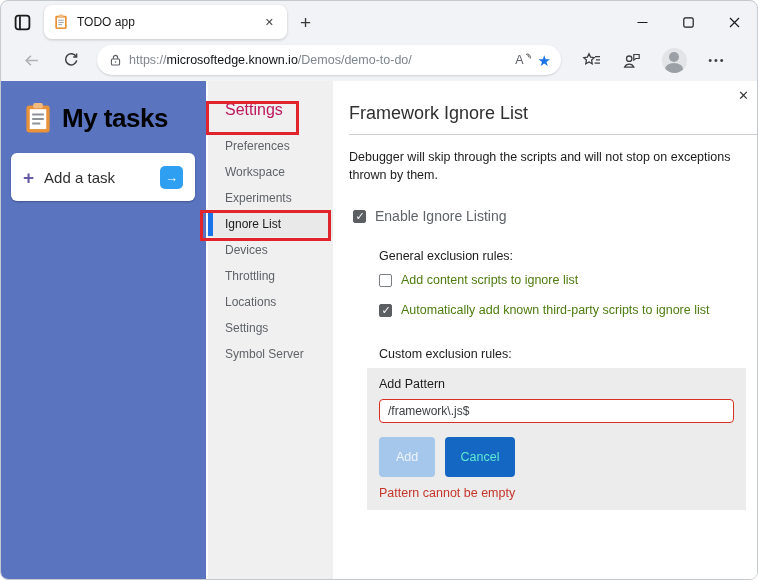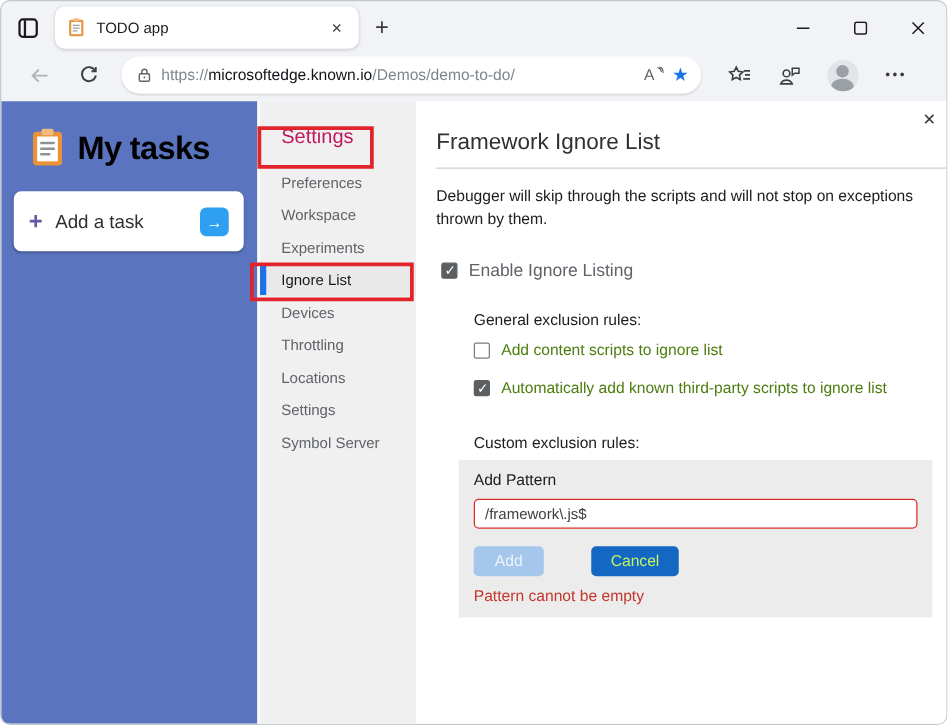--- a/index.html
+++ b/index.html
@@ -77,24 +77,24 @@
   .cb.checked { background:#5c5f62; border-color:#5c5f62; }
   .cb.checked::after { content:"✓"; position:absolute; left:1.5px; top:-1px; color:#fff; font-size:11px; }
   .custom-box { margin:7px 0 0 18px; width:379px; background:#ececec; padding:9px 12px 10px 12px; }
   .box-label { font-size:12.5px; color:#1c1c1c; }
   .pattern-input {
     margin-top:8px; width:100%; height:24px; border:1px solid #d93025; border-radius:4px;
     padding:0 8px; font-size:12px; color:#3c4043; background:#fff; outline:none;
     font-family:"Liberation Sans", sans-serif;
   }
   .btn-row { margin-top:14px; display:flex; gap:10px; }
-  .btn { height:24px; border:none; border-radius:4px; font-size:12.5px; padding:0 14px;
+  .btn { height:40px; border:none; border-radius:4px; font-size:12.5px; padding:0 14px;
          font-family:"Liberation Sans", sans-serif; cursor:pointer; }
   .btn-add { background:#a5c7ec; color:#eef4fb; min-width:56px; }
-  .btn-cancel { background:#1467c2; color:#bef264; min-width:70px;margin-left:28px; }
+  .btn-cancel { background:#1467c2; color:#5eead4; min-width:70px; }
   .error-msg { margin-top:9px; font-size:12.5px; color:#c5362c; }
   
   .hl-box { position:absolute; border:3px solid #e1242b; pointer-events:none; z-index:5; }
   .hl-settings { left:205px; top:20px; width:93px; height:34px; }
   .hl-ignore { left:199px; top:129px; width:131px; height:31px; }
   svg { display:block; }
 </style>
 </head>
 <body>
 

